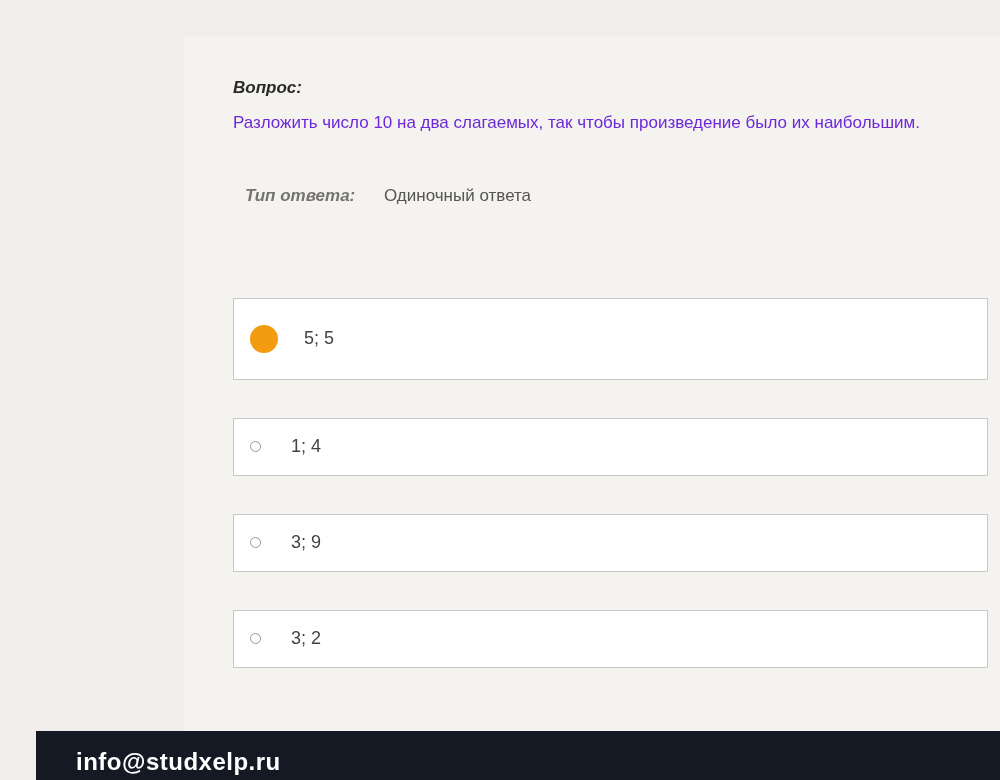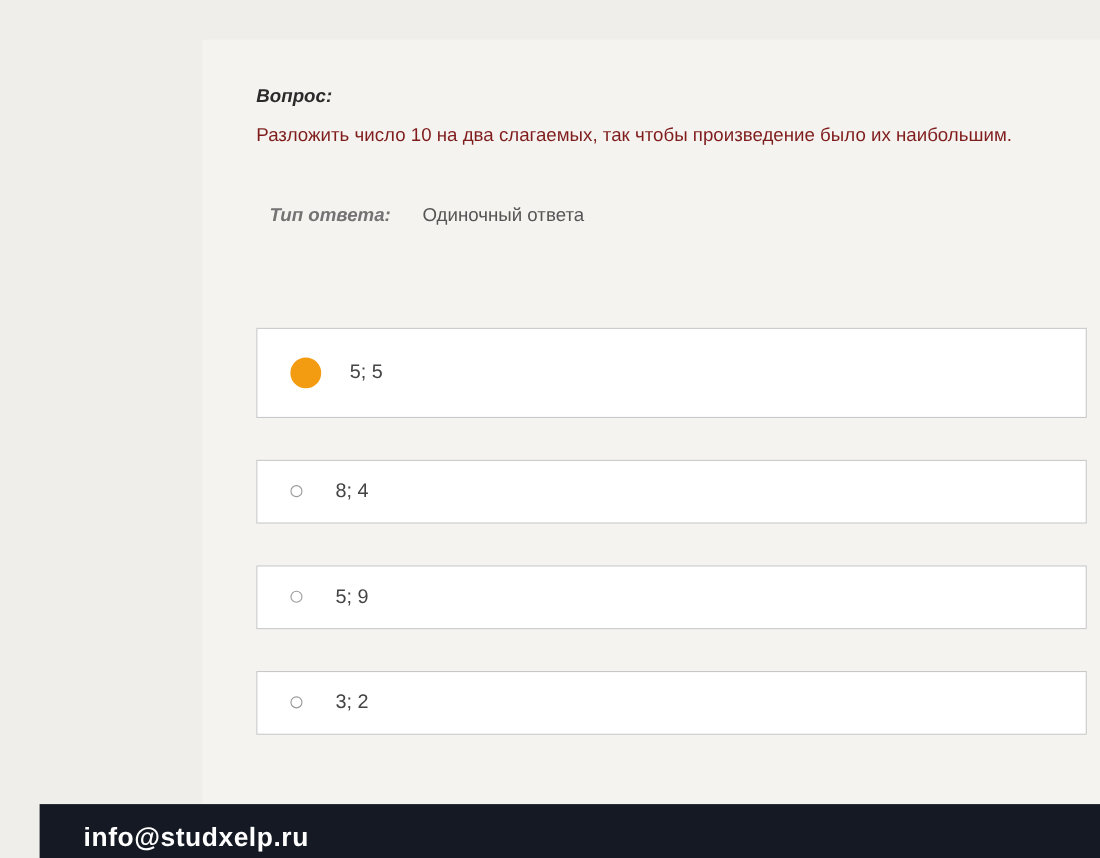--- a/index.html
+++ b/index.html
@@ -22,21 +22,21 @@
     }
     .question-label {
       font-weight: bold;
       font-style: italic;
       font-size: 17px;
       color: #2a2a2a;
       margin-bottom: 10px;
     }
     .question-text {
       font-size: 17px;
-      color: #7f1d1d;
+      color: #6d28d9;
       line-height: 1.5;
       margin-bottom: 50px;
     }
     .answer-type-row {
       font-size: 17px;
       margin-bottom: 80px;
     }
     .answer-type-label {
       font-weight: bold;
       font-style: italic;
@@ -48,21 +48,21 @@
     .options {
       display: flex;
       flex-direction: column;
       gap: 14px;
     }
     .option-box {
       background: #fff;
       border: 1px solid #c8c8c8;
       display: flex;
       align-items: center;
-      padding: 0 18px;
+      padding: 0 4px;
       cursor: pointer;
       height: 58px;
     }
     .option-box.selected {
       height: 82px;
     }
     .radio-dot {
       width: 11px;
       height: 11px;
       border: 1px solid #999;
@@ -115,25 +115,25 @@
     </div>
   </div>
 
   <div class="options">
     <div class="option-box selected">
       <span class="radio-selected"></span>
       <span class="option-label">5; 5</span>
     </div>
     <div class="option-box">
       <span class="radio-dot"></span>
-      <span class="option-label">8; 4</span>
+      <span class="option-label">1; 4</span>
     </div>
     <div class="option-box">
       <span class="radio-dot"></span>
-      <span class="option-label">5; 9</span>
+      <span class="option-label">3; 9</span>
     </div>
     <div class="option-box">
       <span class="radio-dot"></span>
       <span class="option-label">3; 2</span>
     </div>
   </div>
 </div>
 
 <div class="footer">
   <span class="footer-text">info@studxelp.ru</span>

